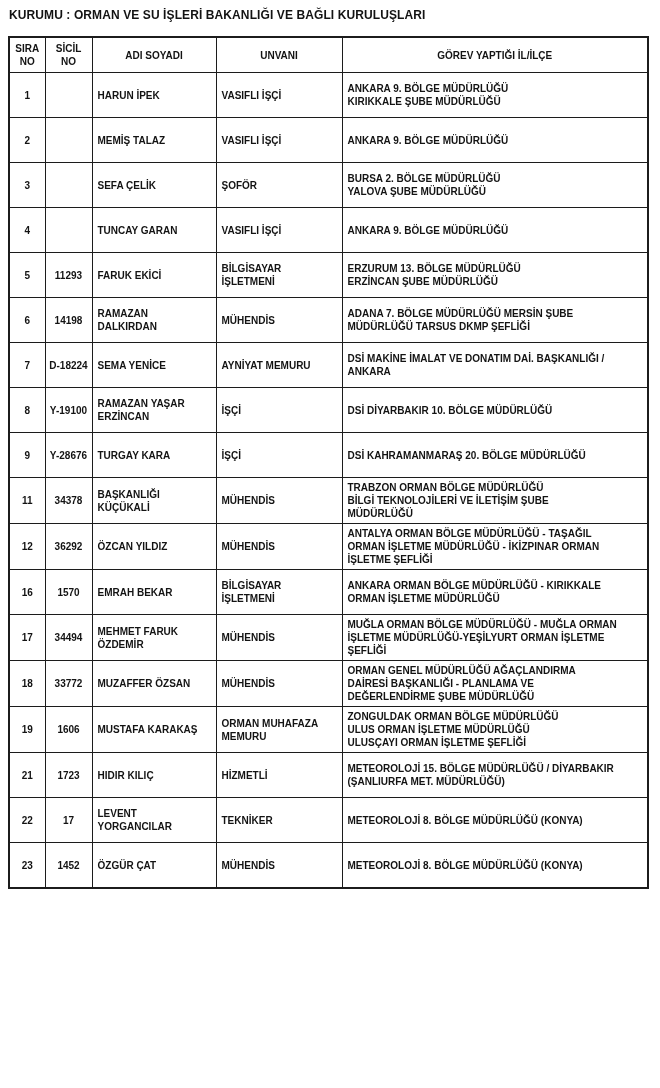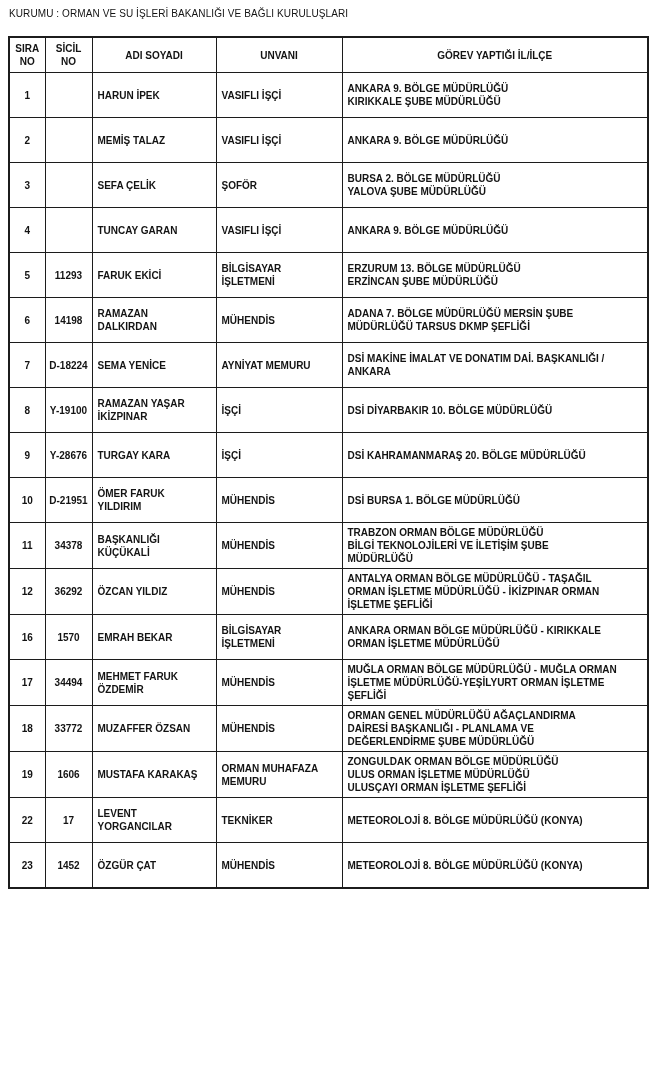--- a/index.html
+++ b/index.html
@@ -14,22 +14,22 @@
   .page {
     position: relative;
     width: 660px;
     height: 1088px;
     overflow: hidden;
   }
   .doc-title {
     position: absolute;
     left: 9px;
     top: 8px;
-    font-size: 10px;
-    font-weight: normal;
+    font-size: 12px;
+    font-weight: bold;
     letter-spacing: 0.1px;
     white-space: nowrap;
   }
   table.personnel {
     position: absolute;
     left: 8px;
     top: 36px;
     width: 641px;
     border-collapse: collapse;
     table-layout: fixed;
@@ -140,38 +140,30 @@
           <td class="c-sicil">D-18224</td>
           <td class="c-ad">SEMA YENİCE</td>
           <td class="c-unvan">AYNİYAT MEMURU</td>
           <td class="c-gorev">DSİ MAKİNE İMALAT VE DONATIM DAİ. BAŞKANLIĞI /
 ANKARA</td>
         </tr>
         <tr>
           <td class="c-sira">8</td>
           <td class="c-sicil">Y-19100</td>
           <td class="c-ad">RAMAZAN YAŞAR
-İKİZPINAR</td>
+ERZİNCAN</td>
           <td class="c-unvan">İŞÇİ</td>
           <td class="c-gorev">DSİ DİYARBAKIR 10. BÖLGE MÜDÜRLÜĞÜ</td>
         </tr>
         <tr>
           <td class="c-sira">9</td>
           <td class="c-sicil">Y-28676</td>
           <td class="c-ad">TURGAY KARA</td>
           <td class="c-unvan">İŞÇİ</td>
           <td class="c-gorev">DSİ KAHRAMANMARAŞ 20. BÖLGE MÜDÜRLÜĞÜ</td>
-        </tr>
-        <tr>
-          <td class="c-sira">10</td>
-          <td class="c-sicil">D-21951</td>
-          <td class="c-ad">ÖMER FARUK
-YILDIRIM</td>
-          <td class="c-unvan">MÜHENDİS</td>
-          <td class="c-gorev">DSİ BURSA 1. BÖLGE MÜDÜRLÜĞÜ</td>
         </tr>
         <tr>
           <td class="c-sira">11</td>
           <td class="c-sicil">34378</td>
           <td class="c-ad">BAŞKANLIĞI
 KÜÇÜKALİ</td>
           <td class="c-unvan">MÜHENDİS</td>
           <td class="c-gorev">TRABZON ORMAN BÖLGE MÜDÜRLÜĞÜ
 BİLGİ TEKNOLOJİLERİ VE İLETİŞİM ŞUBE
 MÜDÜRLÜĞÜ</td>
@@ -217,20 +209,28 @@
           <td class="c-sira">19</td>
           <td class="c-sicil">1606</td>
           <td class="c-ad">MUSTAFA KARAKAŞ</td>
           <td class="c-unvan">ORMAN MUHAFAZA
 MEMURU</td>
           <td class="c-gorev">ZONGULDAK ORMAN BÖLGE MÜDÜRLÜĞÜ
 ULUS ORMAN İŞLETME MÜDÜRLÜĞÜ
 ULUSÇAYI ORMAN İŞLETME ŞEFLİĞİ</td>
         </tr>
         <tr>
+          <td class="c-sira">21</td>
+          <td class="c-sicil">1723</td>
+          <td class="c-ad">HIDIR KILIÇ</td>
+          <td class="c-unvan">HİZMETLİ</td>
+          <td class="c-gorev">METEOROLOJİ 15. BÖLGE MÜDÜRLÜĞÜ / DİYARBAKIR
+(ŞANLIURFA MET. MÜDÜRLÜĞÜ)</td>
+        </tr>
+        <tr>
           <td class="c-sira">22</td>
           <td class="c-sicil">17</td>
           <td class="c-ad">LEVENT
 YORGANCILAR</td>
           <td class="c-unvan">TEKNİKER</td>
           <td class="c-gorev">METEOROLOJİ 8. BÖLGE MÜDÜRLÜĞÜ (KONYA)</td>
         </tr>
         <tr>
           <td class="c-sira">23</td>
           <td class="c-sicil">1452</td>

